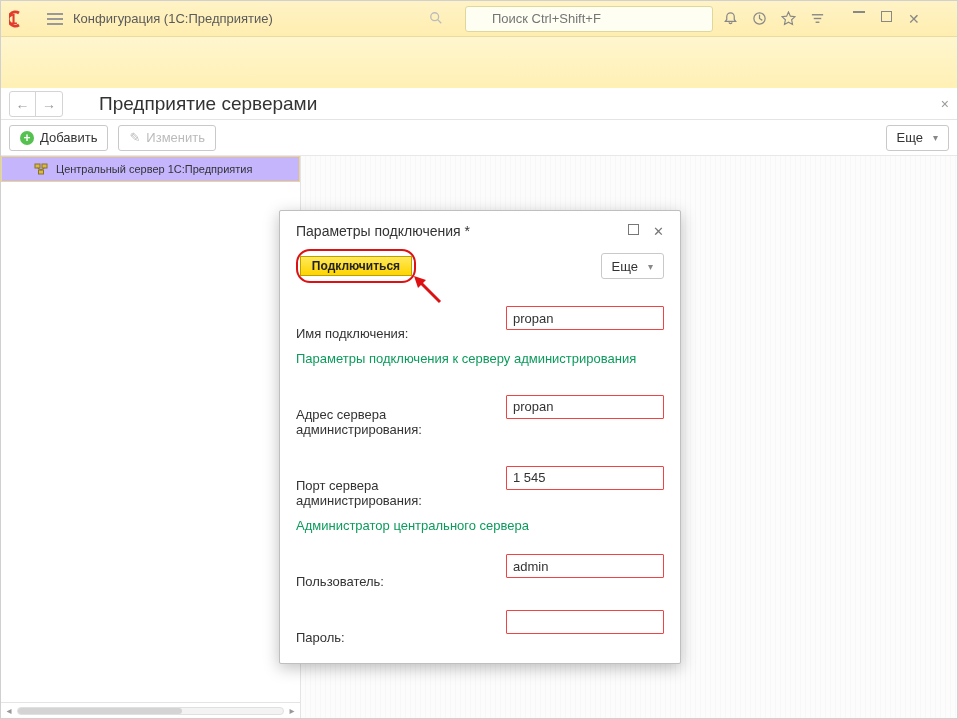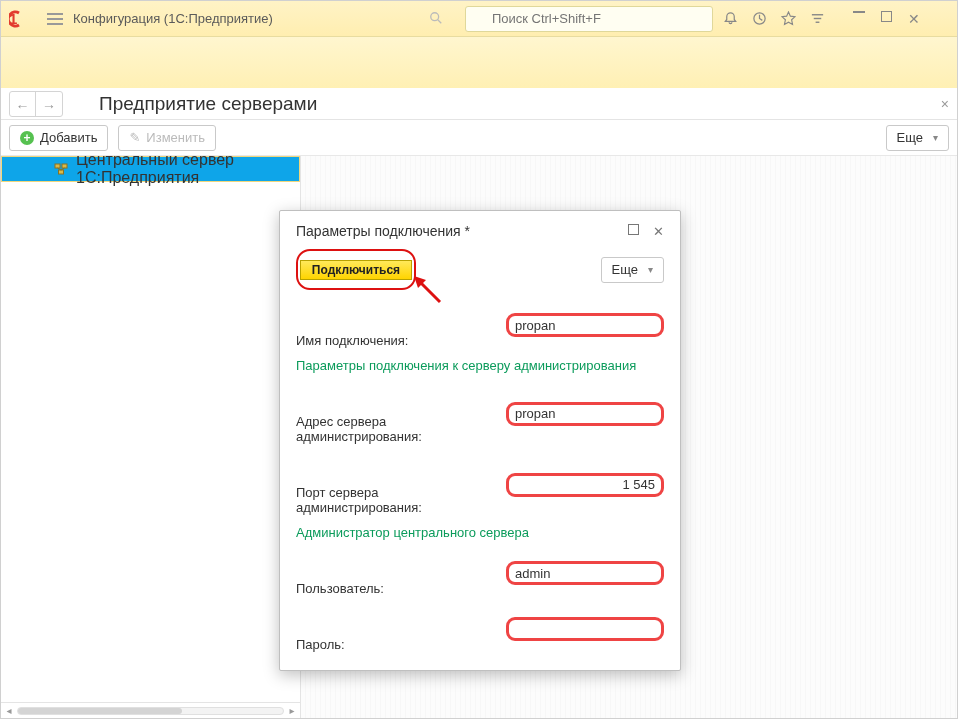--- a/index.html
+++ b/index.html
@@ -37,44 +37,44 @@
   .btn{height:26px;padding:0 10px;border:1px solid #c9c9c9;border-radius:3px;background:#fff;display:flex;align-items:center;gap:6px;cursor:pointer;font-size:13px;color:#333;}
   .btn.disabled{color:#bbb;cursor:default;}
   .add-icon{width:14px;height:14px;border-radius:50%;background:#56c150;color:#fff;display:flex;align-items:center;justify-content:center;font-size:12px;font-weight:bold;}
   .pencil-icon{color:#bbb;}
   .more-btn{margin-left:auto;}
   .chev{font-size:10px;color:#888;margin-left:4px;}
   
   .content{flex:1;display:flex;min-height:0;}
   .sidebar{width:300px;border-right:1px solid #e4e4e4;display:flex;flex-direction:column;min-height:0;}
   .sidebar-list{flex:1;overflow:hidden;}
-  .tree-item{height:26px;display:flex;align-items:center;padding-left:52px;gap:8px;background:#0ea5e9;border:1px solid #f0d77d;font-size:16px;color:#333;}
+  .tree-item{height:26px;display:flex;align-items:center;padding-left:32px;gap:8px;background:#c4b5fd;border:1px solid #f0d77d;font-size:11px;color:#333;}
   .srv-icon{width:14px;height:14px;}
   .scrollbar-h{height:16px;display:flex;align-items:center;border-top:1px solid #e4e4e4;}
   .sb-btn{width:16px;height:14px;display:flex;align-items:center;justify-content:center;color:#999;cursor:pointer;font-size:10px;}
   .sb-track{flex:1;height:8px;background:#f3f3f3;border:1px solid #e0e0e0;border-radius:4px;position:relative;}
   .sb-thumb{position:absolute;left:0;top:0;bottom:0;width:62%;background:#d4d4d4;border-radius:4px;}
   .main-area{flex:1;background:repeating-linear-gradient(90deg,#fcfcfc,#fcfcfc 4px,#f7f7f7 4px,#f7f7f7 5px);position:relative;}
   
   .dialog{position:absolute;left:278px;top:209px;width:402px;background:#fff;border:1px solid #bfbfbf;border-radius:2px;box-shadow:0 4px 16px rgba(0,0,0,0.25);padding:12px 16px 18px;}
   .dlg-header{display:flex;align-items:center;margin-bottom:10px;}
   .dlg-title{font-size:14px;color:#333;}
   .dlg-sys{margin-left:auto;display:flex;gap:14px;color:#777;}
   .dlg-sys span{cursor:pointer;font-size:13px;}
   .dlg-max{width:11px;height:11px;border:1.5px solid #777;}
   .dlg-row1{display:flex;align-items:center;margin-bottom:12px;}
-  .connect-wrap{width:120px;height:41px;border:2.5px solid #d11;border-radius:14px;display:flex;align-items:center;justify-content:center;}
+  .connect-wrap{width:120px;height:34px;border:2.5px solid #d11;border-radius:14px;display:flex;align-items:center;justify-content:center;}
   .connect-btn{width:112px;height:20px;background:linear-gradient(#ffe95a,#ffd400);border:1px solid #b9a200;display:flex;align-items:center;justify-content:center;font-size:12px;font-weight:bold;color:#222;cursor:pointer;}
   .arrow-annot{position:absolute;left:134px;top:65px;pointer-events:none;}
   .arrow-annot svg{width:30px;height:30px;}
   .more-dlg{margin-left:auto;}
   .form-row{display:flex;align-items:center;margin-bottom:10px;}
   .form-label{font-size:13px;color:#333;margin-top:31px;}
-  .form-input{margin-left:auto;width:158px;height:24px;border:3px solid #ef4444;border-radius:9px;padding:0 6px;font-size:13px;color:#333;outline:none;}
-  .form-input.right{text-align:right;margin-left:12px;}
+  .form-input{margin-left:auto;width:158px;height:24px;border:1px solid #ef4444;border-radius:1px;padding:0 6px;font-size:13px;color:#333;outline:none;}
+  .form-input.right{margin-left:12px;}
   .section-label{color:#0b9b5b;font-size:13px;margin:4px 0 10px;}
   svg{display:block;}
 </style>
 </head>
 <body>
 
 <div class="window">
 
   <div class="titlebar">
     <div class="logo">

